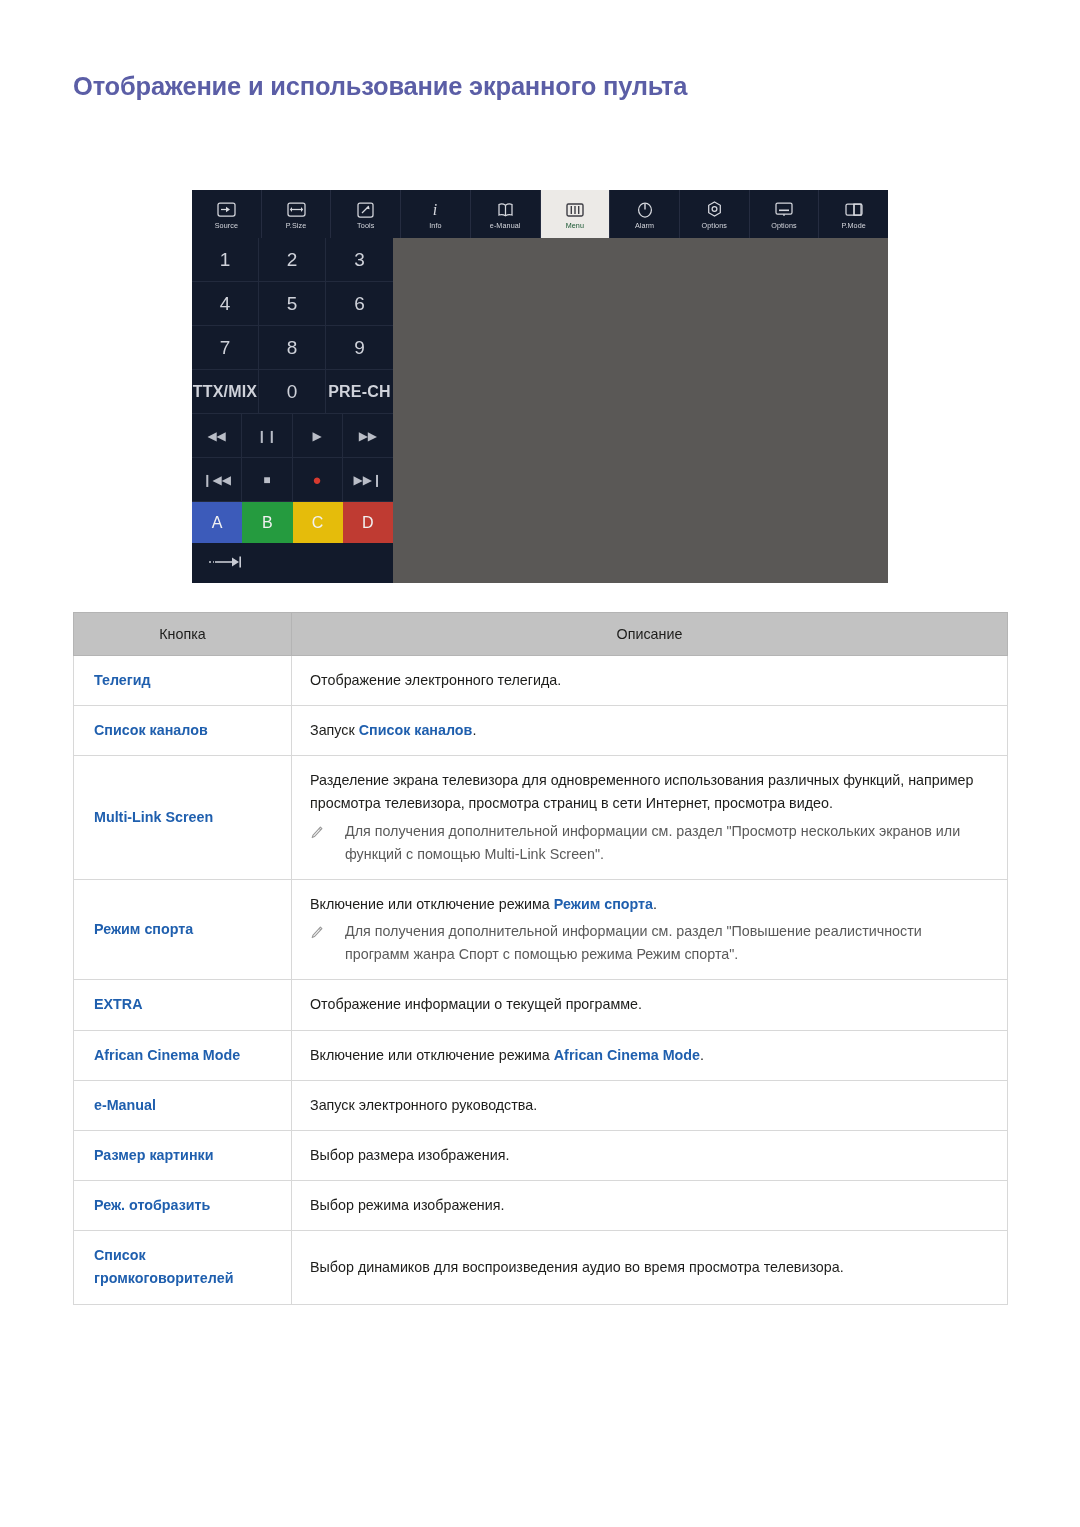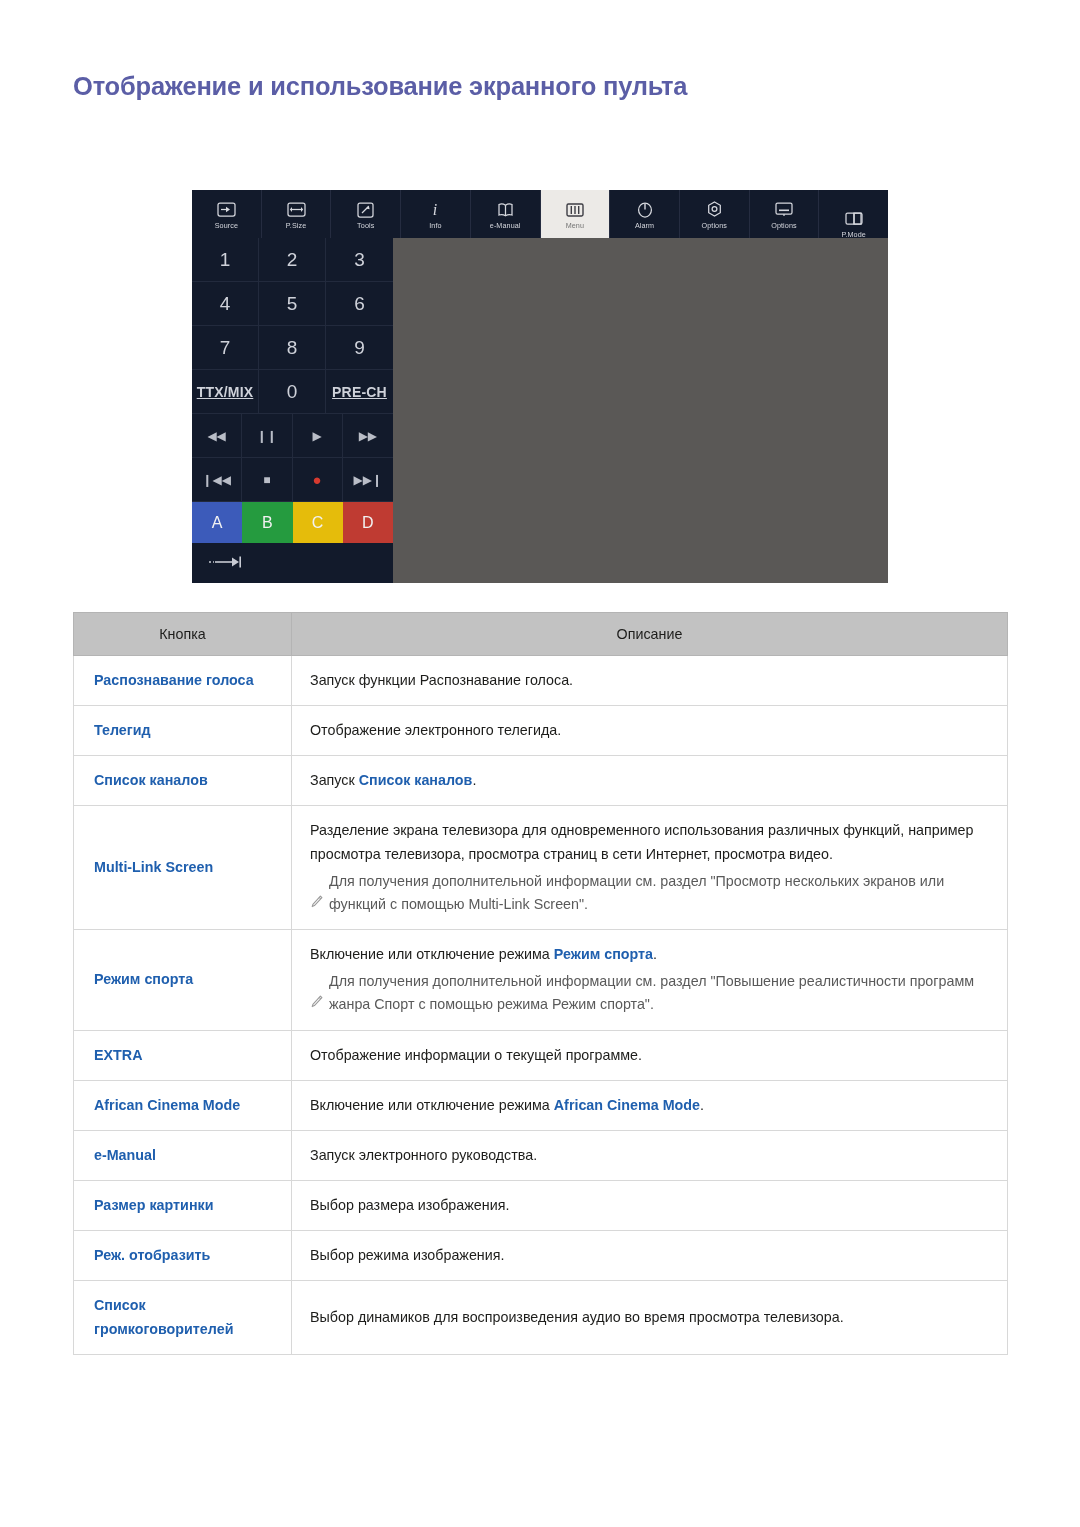--- a/index.html
+++ b/index.html
@@ -71,24 +71,24 @@
   .topbtn {
     flex: 1 1 0;
     border-right: 1px solid #252c40;
     display: flex;
     flex-direction: column;
     align-items: center;
     justify-content: center;
     color: #d6d8de;
     position: relative;
   }
-  .topbtn:last-child { border-right: none; justify-content: flex-end; }
+  .topbtn:last-child { border-right: none; }
   .topbtn.active {
     background: #eceae7;
-    color: #737373;
+    color: #14532d;
   }
   .topbtn .glyph {
     height: 22px;
     display: flex;
     align-items: center;
     justify-content: center;
     margin-bottom: 1px;
   }
   .topbtn .glyph svg { display: block; }
   .topbtn .lbl {
@@ -123,24 +123,23 @@
     align-items: center;
     justify-content: center;
     color: #cfd2da;
     font-size: 19px;
     border-right: 1px solid #222a3d;
     border-bottom: 1px solid #222a3d;
     box-sizing: border-box;
   }
   .numcell:nth-child(3n) { border-right: none; }
   .numcell.small {
-    font-size: 14px;
+    font-size: 16px;
     font-weight: bold;
     letter-spacing: 0.2px;
-    text-decoration: underline;
   }
 
   .mediagrid {
     display: grid;
     grid-template-columns: repeat(4, 1fr);
   }
   .mediacell {
     height: 44px;
     display: flex;
     align-items: center;
@@ -204,22 +203,22 @@
   }
   table.btable td.keycell {
     color: #1f5fae;
     font-weight: bold;
     padding-left: 20px;
     width: 218px;
   }
   table.btable col.c1 { width: 218px; }
   .note {
     display: flex;
-    align-items: flex-end;
-    gap: 6px;
+    align-items: flex-start;
+    gap: 22px;
     color: #5a5a5a;
     margin-top: 4px;
   }
   .note .notebody { flex: 1 1 auto; }
   .pencil {
     flex: 0 0 auto;
     margin-top: 4px;
   }
 </style>
 </head>
@@ -388,26 +387,20 @@
         <col>
       </colgroup>
     <thead>
       <tr>
         <th>Кнопка</th>
         <th>Описание</th>
       </tr>
     </thead>
     <tbody id="tbody">
         <tr>
-          <td class="keycell"><span>Распознавание голоса</span></td>
-          <td>
-            <div><span>Запуск функции Распознавание голоса.</span></div>
-          </td>
-        </tr>
-        <tr>
           <td class="keycell"><span>Телегид</span></td>
           <td>
             <div><span>Отображение электронного телегида.</span></div>
           </td>
         </tr>
         <tr>
           <td class="keycell"><span>Список каналов</span></td>
           <td>
             <div><span>Запуск </span><span class="accent">Список каналов</span><span>.</span></div>
           </td>

